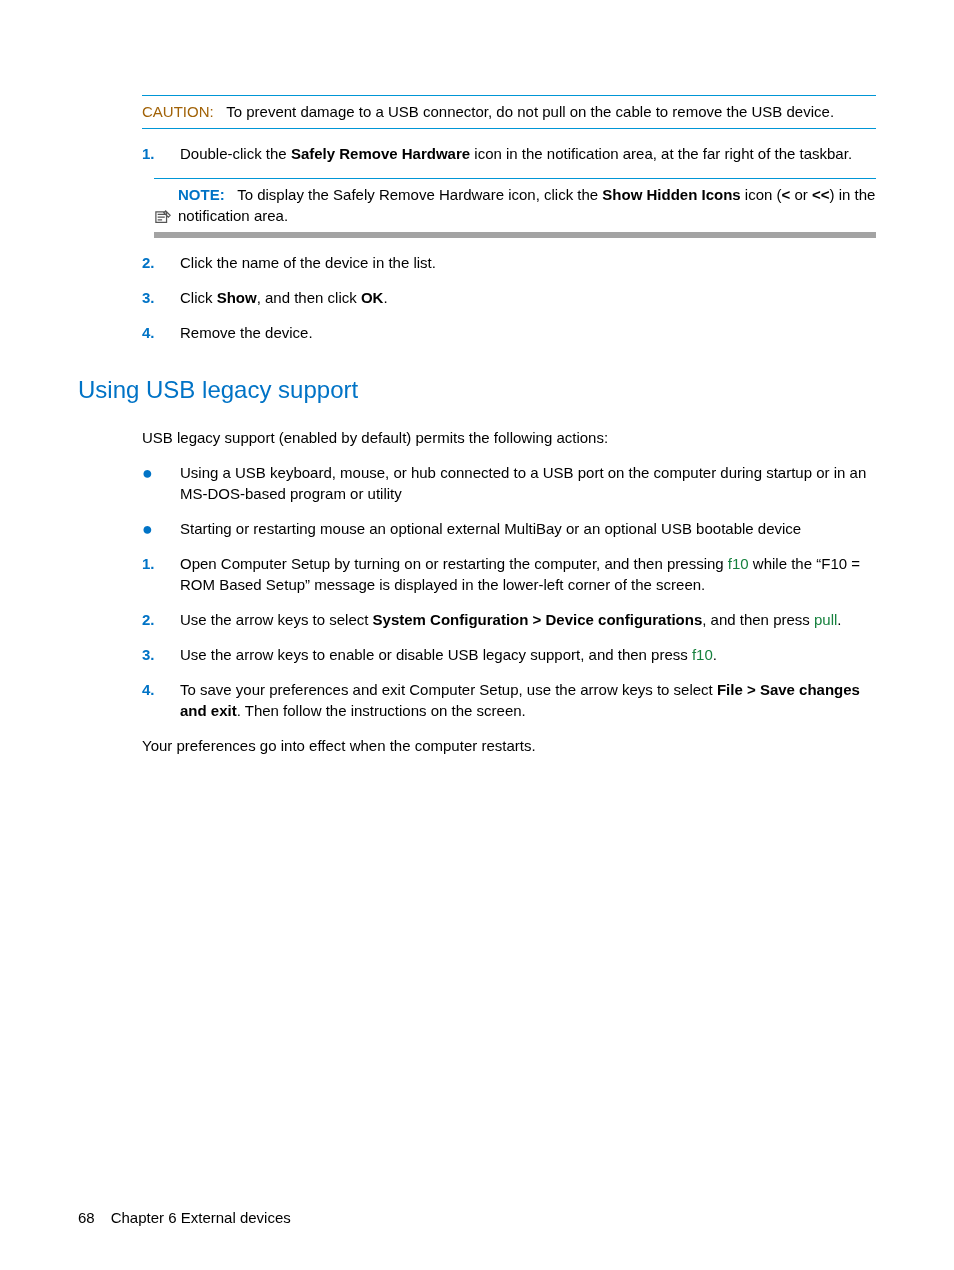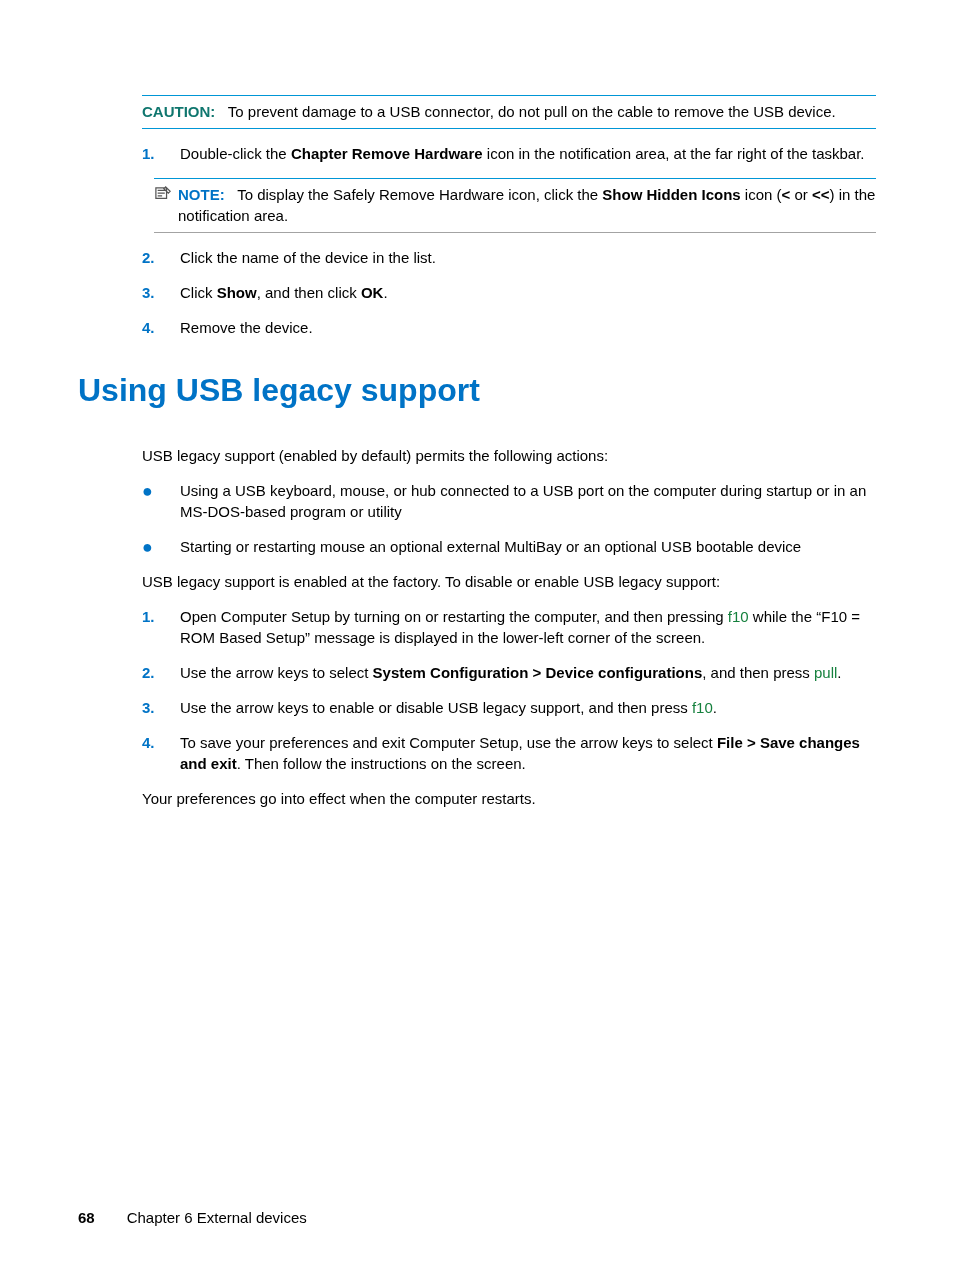--- a/index.html
+++ b/index.html
@@ -19,22 +19,22 @@
     padding: 95px 78px 0 78px;
   }
   .caution-block {
     margin-left: 64px;
     border-top: 1px solid #0096d6;
     border-bottom: 1px solid #0096d6;
     padding: 5px 0 6px 0;
     margin-bottom: 14px;
   }
   .caution-label {
-    color: #0f766e;
-    font-weight: bold;
+    color: #a16207;
+    font-weight: normal;
   }
   .intro-para {
     margin-left: 64px;
     margin-bottom: 14px;
   }
   .step-row {
     display: flex;
     margin-left: 64px;
     margin-bottom: 14px;
   }
@@ -43,25 +43,25 @@
     font-weight: bold;
     min-width: 38px;
     flex-shrink: 0;
   }
   .step-text {
     flex: 1;
   }
   .note-block {
     margin-left: 76px;
     border-top: 1px solid #0096d6;
-    border-bottom: 1px solid #a3a3a3;
+    border-bottom: 6px solid #a3a3a3;
     padding: 5px 0 6px 0;
     margin-bottom: 14px;
     display: flex;
-    align-items: flex-start;
+    align-items: flex-end;
   }
   .note-icon {
     flex-shrink: 0;
     width: 18px;
     height: 16px;
     margin-right: 6px;
     margin-top: 2px;
   }
   .note-icon svg {
     width: 100%;
@@ -69,24 +69,24 @@
   }
   .note-label {
     color: #0073c6;
     font-weight: bold;
   }
   .note-body {
     flex: 1;
   }
   .heading {
     font-family: Arial, Helvetica, sans-serif;
-    font-size: 32px;
-    font-weight: bold;
-    color: #0073c6;
-    margin: 30px 0 32px 0;
+    font-size: 24px;
+    font-weight: normal;
+    color: #0073c6;
+    margin: 30px 0 20px 0;
   }
   .bullet-row {
     display: flex;
     margin-left: 64px;
     margin-bottom: 14px;
     align-items: flex-start;
   }
   .bullet-dot {
     color: #0073c6;
     font-weight: bold;
@@ -104,38 +104,37 @@
     color: #15803d;
   }
   b { font-weight: bold; }
   .footer {
     position: absolute;
     bottom: 42px;
     left: 78px;
     font-size: 15px;
   }
   .footer-pg {
-    margin-right: 32px;
-    font-weight: bold;
+    margin-right: 16px;
   }
 </style>
 </head>
 <body>
 
 <div class="page">
 
   <div class="caution-block">
     <span class="caution-label">CAUTION:</span>&nbsp;&nbsp;&nbsp;<span>To prevent damage to a USB connector, do not pull on the cable to remove the USB device.</span>
   </div>
 
 
   <div class="step-row">
     <div class="step-num">1.</div>
     <div class="step-text">
-      <span>Double-click the </span><b>Chapter Remove Hardware</b><span> icon in the notification area, at the far right of the taskbar.</span>
+      <span>Double-click the </span><b>Safely Remove Hardware</b><span> icon in the notification area, at the far right of the taskbar.</span>
     </div>
   </div>
 
   <div class="note-block">
     <span class="note-icon">
       <svg viewBox="0 0 20 18">
           <path d="M2 2 H14 V14 H2 Z M4 5 H12 M4 8 H12 M4 11 H9 M13 1 L18 6 L16 8 L11 3 Z" fill="none" stroke="#555" stroke-width="1.4"></path>
         </svg>
     </span>
     <div class="note-body">
@@ -167,21 +166,20 @@
 
   <div class="bullet-row">
     <div class="bullet-dot">●</div>
     <div class="bullet-text">Using a USB keyboard, mouse, or hub connected to a USB port on the computer during startup or in an MS-DOS-based program or utility</div>
   </div>
   <div class="bullet-row">
     <div class="bullet-dot">●</div>
     <div class="bullet-text">Starting or restarting mouse an optional external MultiBay or an optional USB bootable device</div>
   </div>
 
-  <div class="intro-para">USB legacy support is enabled at the factory. To disable or enable USB legacy support:</div>
 
   <div class="step-row">
     <div class="step-num">1.</div>
     <div class="step-text">
       <span>Open Computer Setup by turning on or restarting the computer, and then pressing </span><span class="blue-key">f10</span><span> while the “F10 = ROM Based Setup” message is displayed in the lower-left corner of the screen.</span>
     </div>
   </div>
 
   <div class="step-row">
     <div class="step-num">2.</div>

